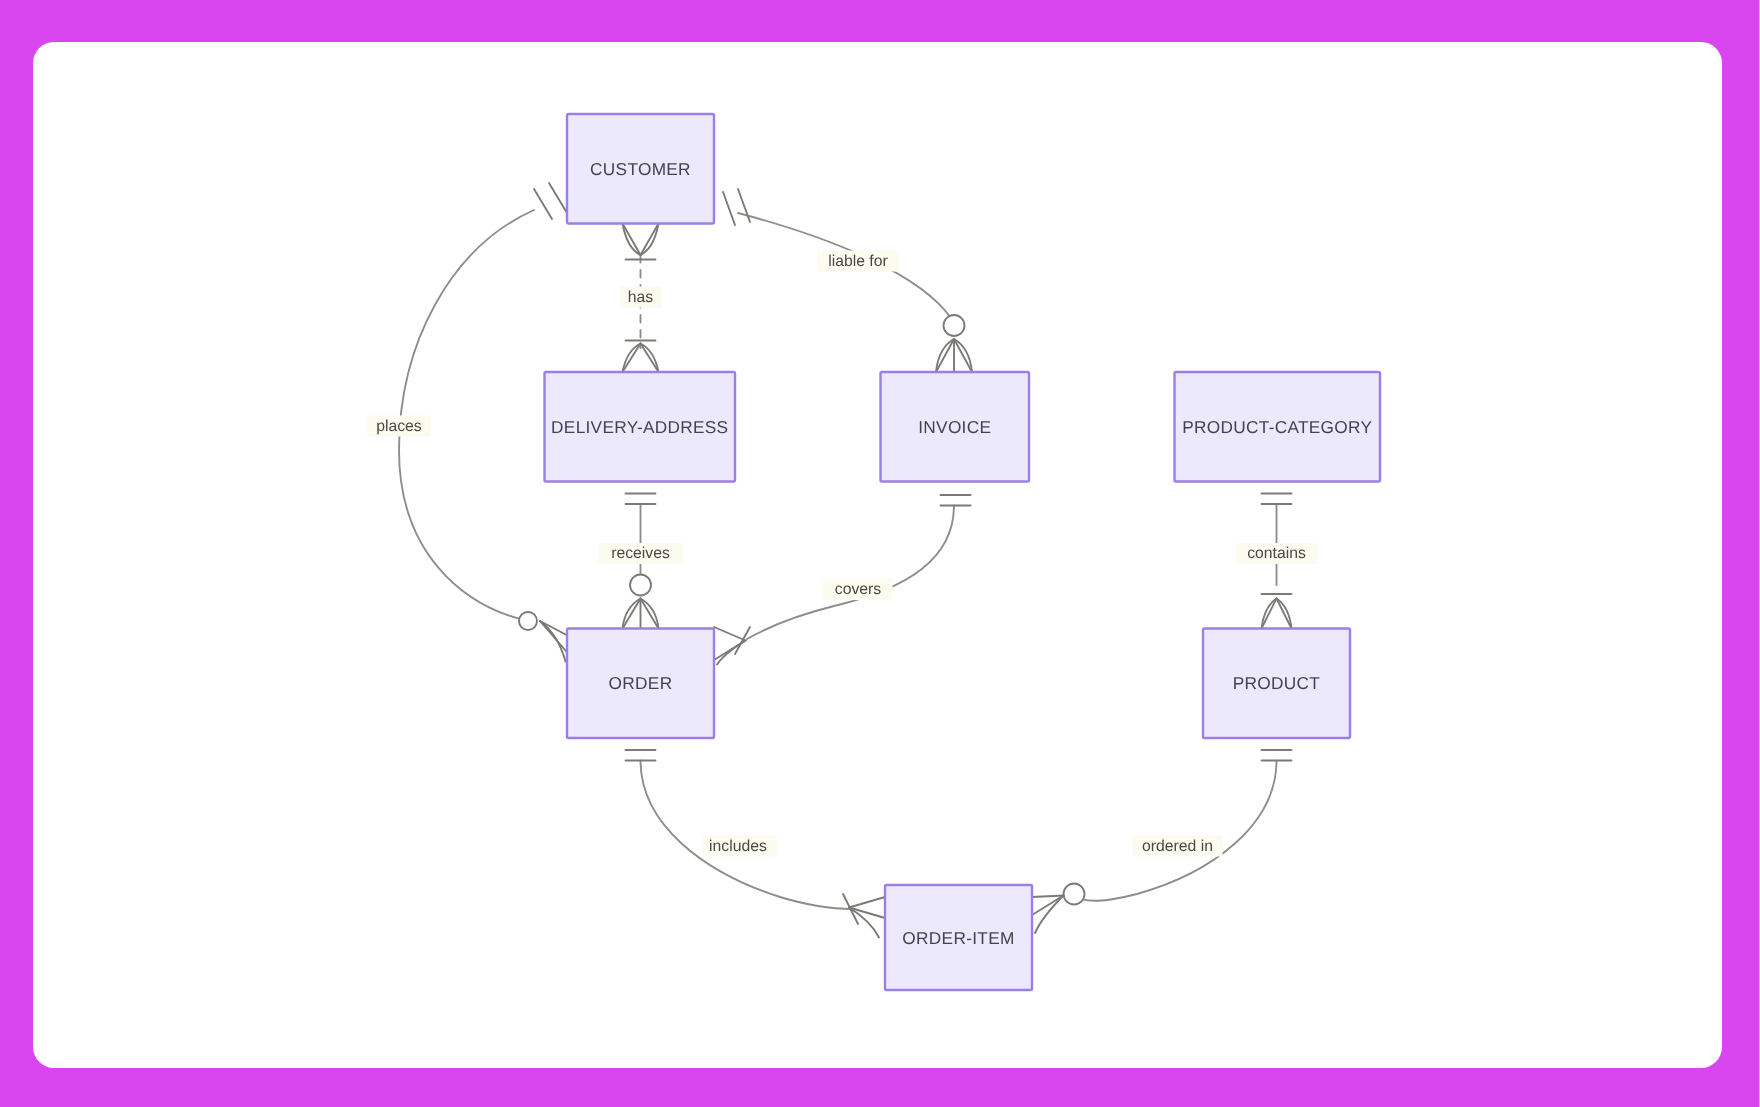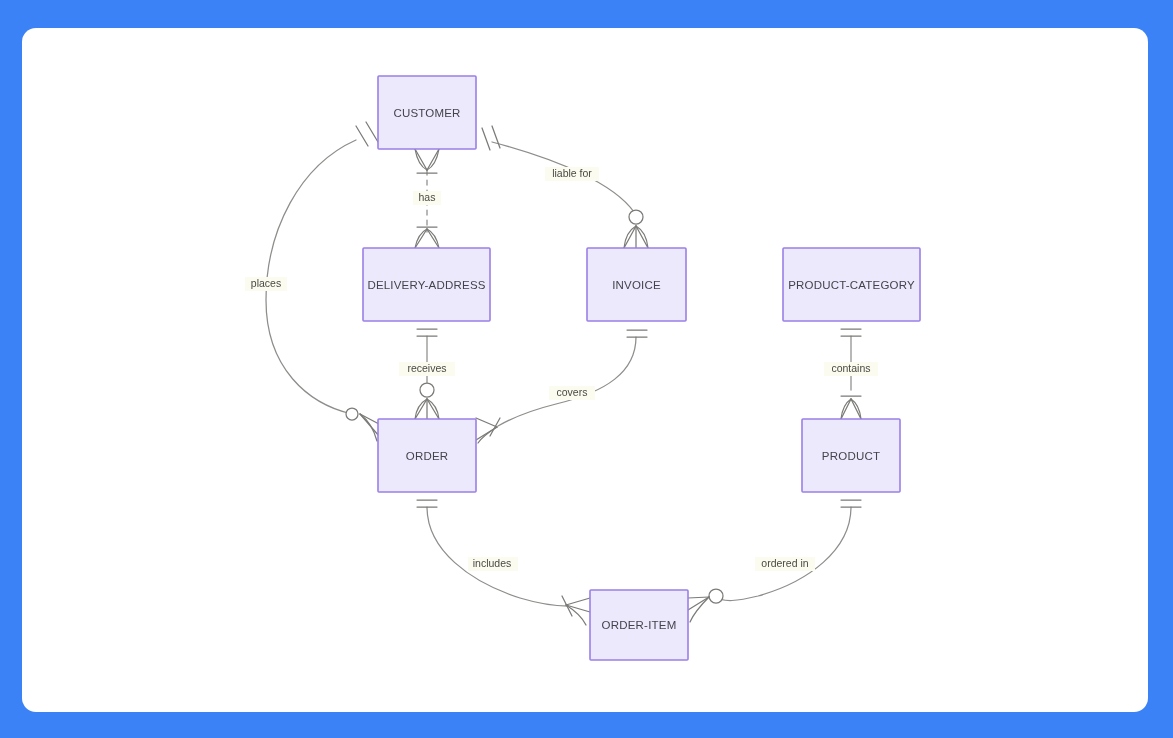--- a/index.html
+++ b/index.html
@@ -6,21 +6,21 @@
   html, body {
     margin: 0;
     padding: 0;
     background: #f8f8f9;
     font-family: "Liberation Sans", "DejaVu Sans", sans-serif;
   }
   #page {
     position: relative;
     width: 1173px;
     height: 738px;
-    background: #3b82f6;
+    background: #d946ef;
     overflow: hidden;
   }
   #canvas-card {
     position: absolute;
     left: 22px;
     top: 28px;
     width: 1126px;
     height: 684px;
     background: #ffffff;
     border-radius: 14px;

